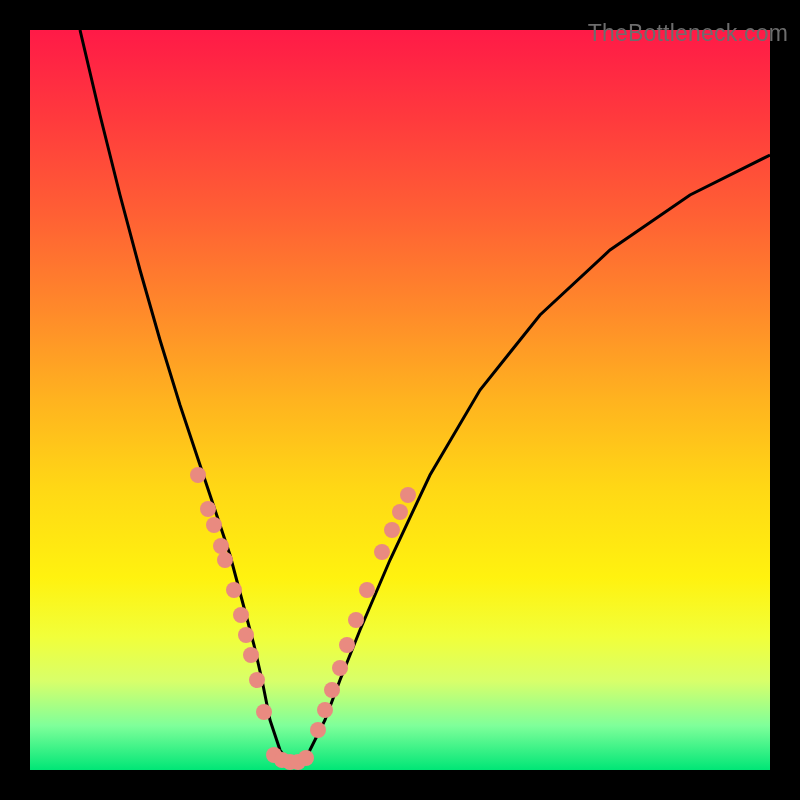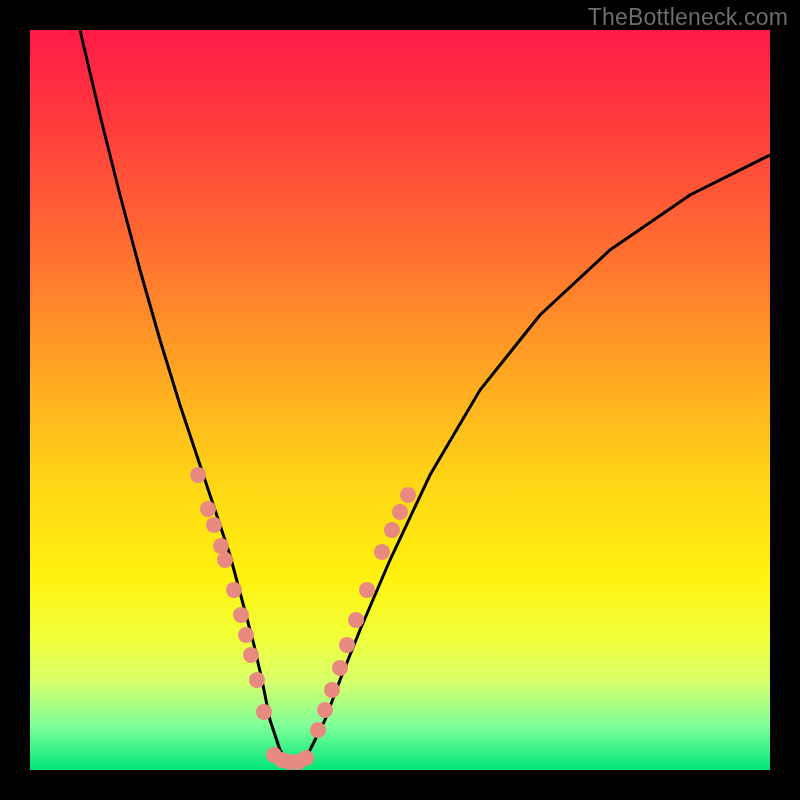--- a/index.html
+++ b/index.html
@@ -25,21 +25,21 @@
       #ffb31f 50%,
       #ffd815 62%,
       #fff20f 74%,
       #f1ff3a 82%,
       #d8ff6a 88%,
       #7fff9a 94%,
       #00e676 100%);
   }
   .watermark {
     position: absolute;
-    top: 4px;
+    top: 20px;
     right: 12px;
     color: #6d6d6d;
     font-size: 23px;
     font-weight: 500;
     letter-spacing: 0.2px;
     z-index: 10;
   }
   svg {
     position: absolute;
     left: 0;

